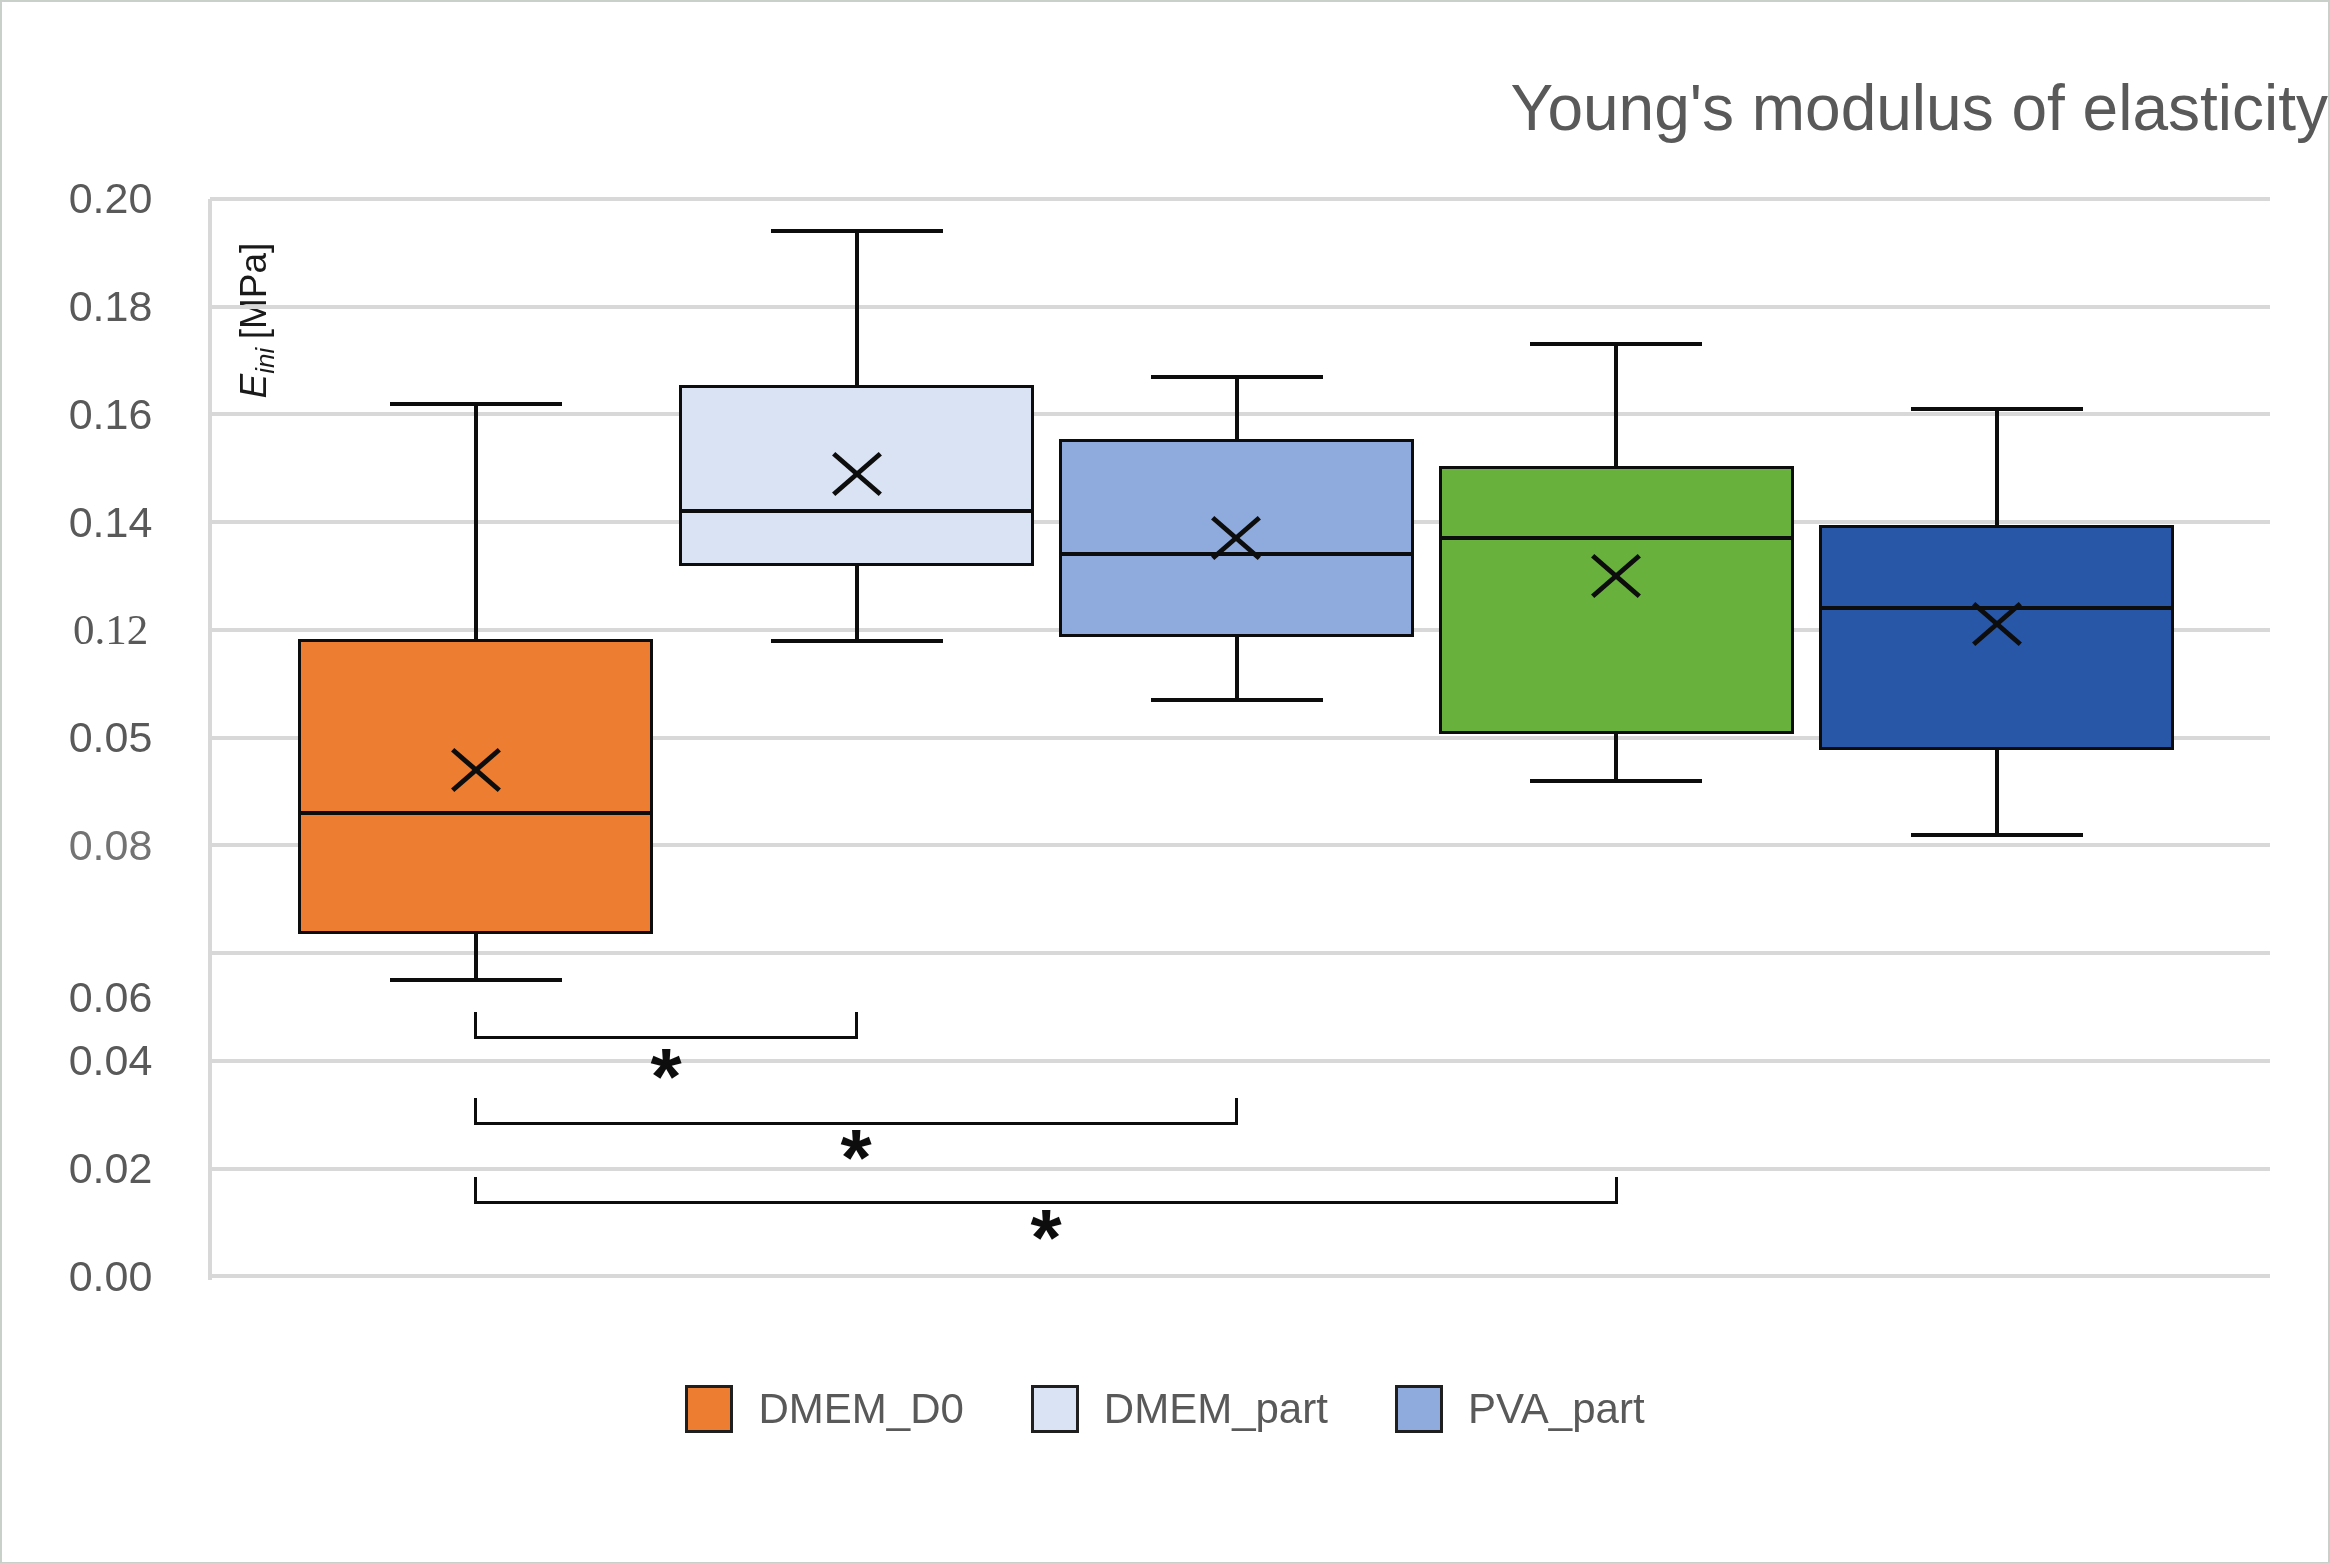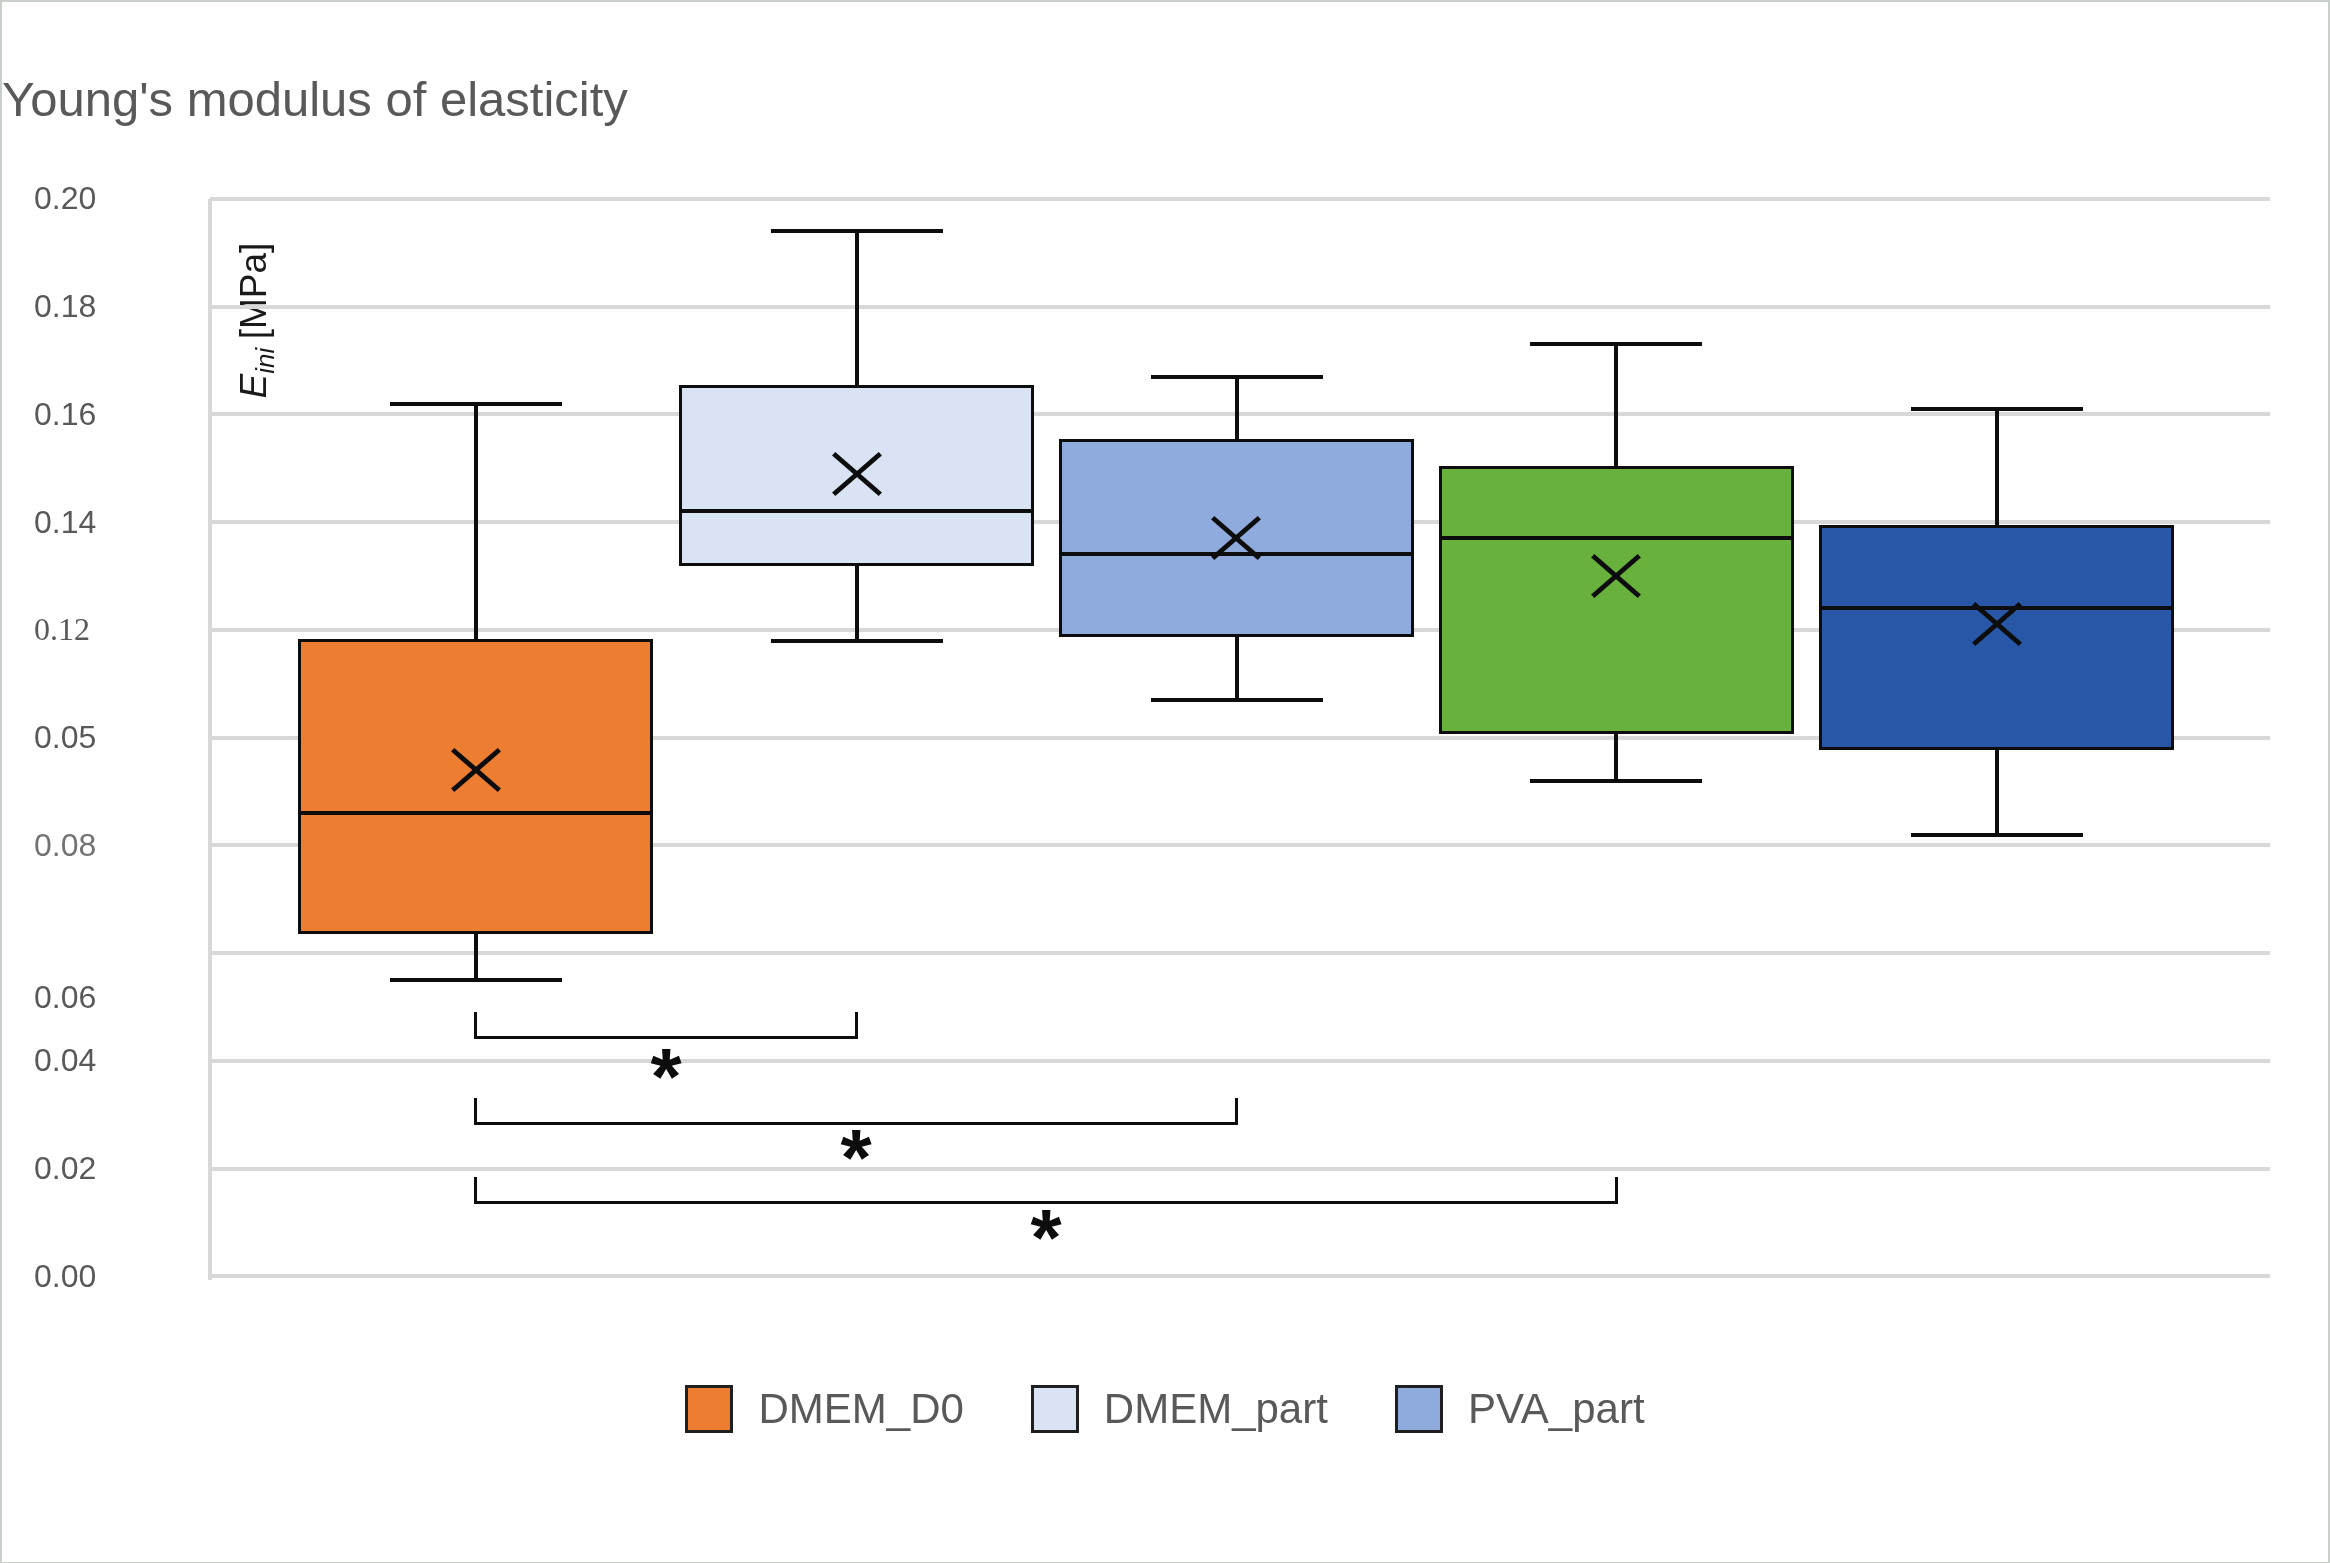--- a/index.html
+++ b/index.html
@@ -7,40 +7,40 @@
     position:relative;
     width:2330px;height:1564px;
     background:#ffffff;
     border:2.5px solid #c9cfc9;
     box-sizing:border-box;
     overflow:hidden;
     font-family:"Liberation Sans", sans-serif;
   }
   .chart-title{
     position:absolute;left:0;top:71px;width:100%;
-    text-align:left;
-    font-size:49px;line-height:1.1;
+    text-align:right;
+    font-size:64px;line-height:1.1;
     color:#595959;
   }
   .y-axis-title{
     position:absolute;
     left:126px;top:291px;width:257px;height:55px;
     transform:rotate(-90deg);
     font-size:37px;color:#1a1a1a;
     display:flex;align-items:center;justify-content:center;
     white-space:nowrap;
   }
   .y-axis-title i{font-style:italic;}
   .y-axis-title sub{font-size:70%;font-style:italic;}
   .y-axis-title .unit{margin-left:8.6px;font-style:normal;}
   .gridline{position:absolute;background:#d8d8d8;height:3.7px;}
   .axis-line-y{position:absolute;background:#d8d8d8;width:3.7px;}
   .y-tick{
-    position:absolute;width:153px;text-align:left;
-    font-size:32px;line-height:47px;color:#595959;
+    position:absolute;width:153px;text-align:center;
+    font-size:43px;line-height:47px;color:#595959;
   }
   .whisker-line{position:absolute;background:#0d0d0d;width:3.7px;}
   .whisker-cap{position:absolute;background:#0d0d0d;height:3.7px;}
   .box-rect{position:absolute;border:3.7px solid #0d0d0d;box-sizing:border-box;}
   .median-line{position:absolute;background:#0d0d0d;height:3.7px;}
   .mean-x{position:absolute;}
   .sig-bracket{
     position:absolute;
     border-left:3.7px solid #0d0d0d;
     border-right:3.7px solid #0d0d0d;

